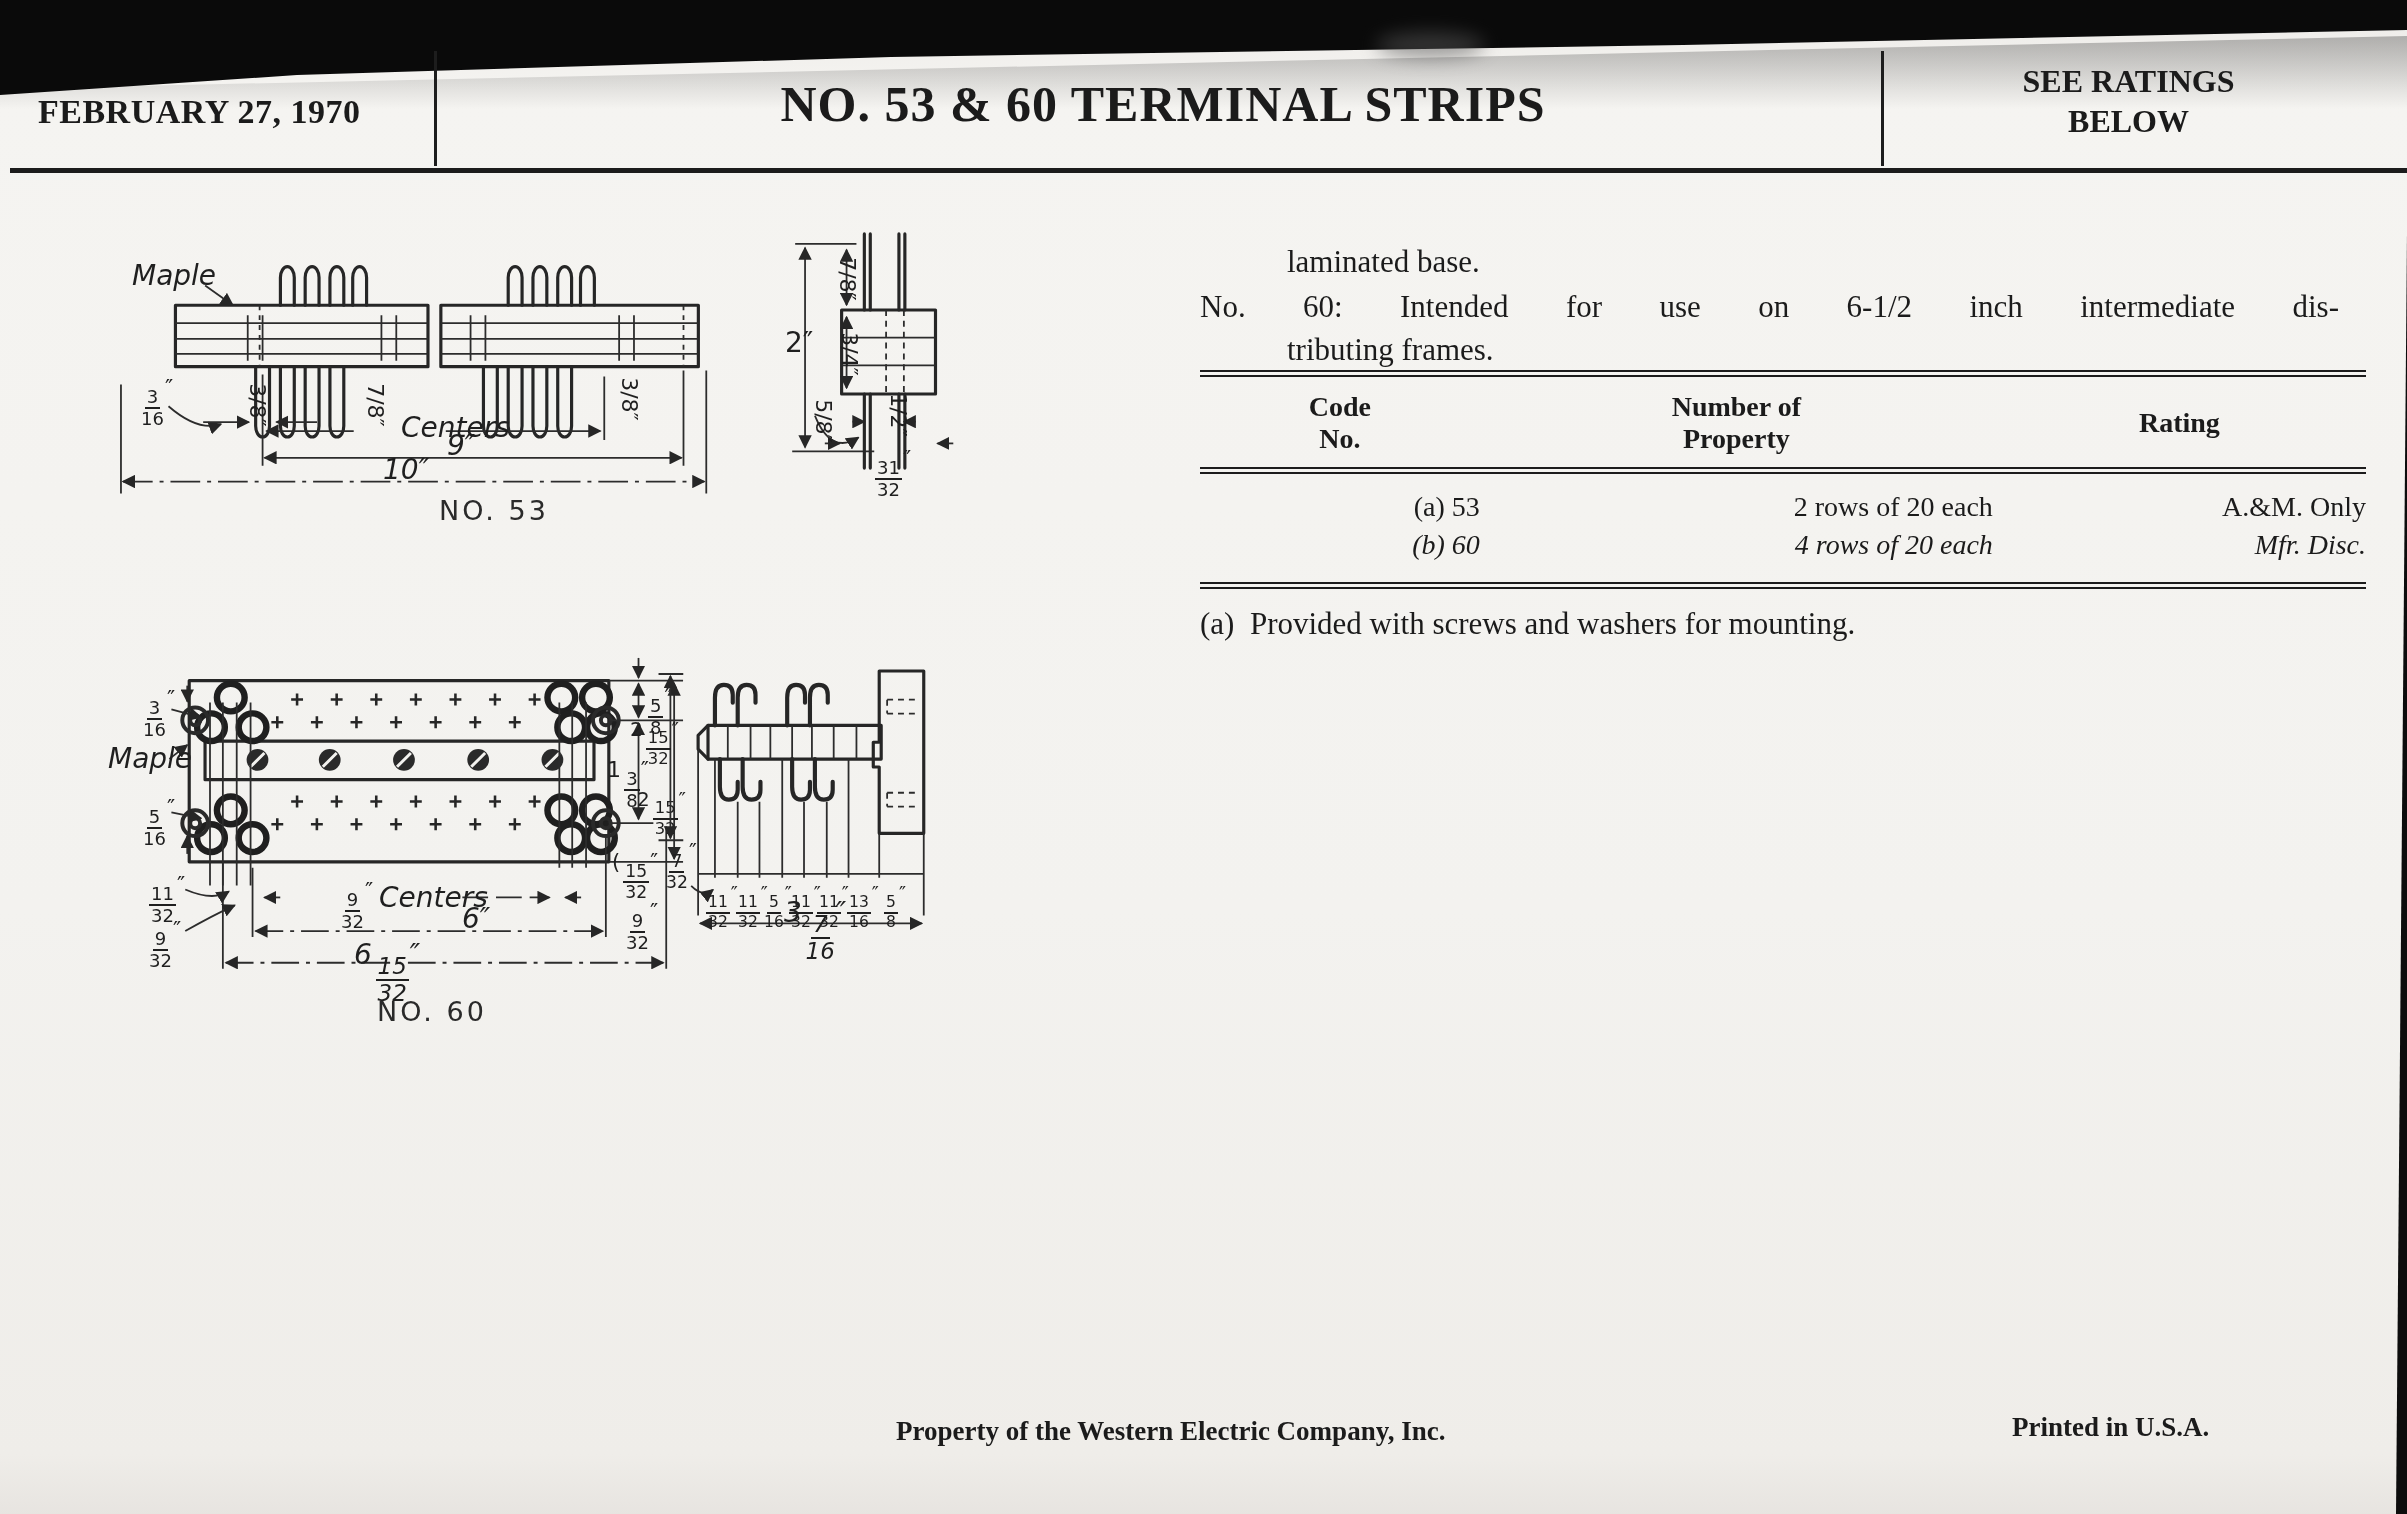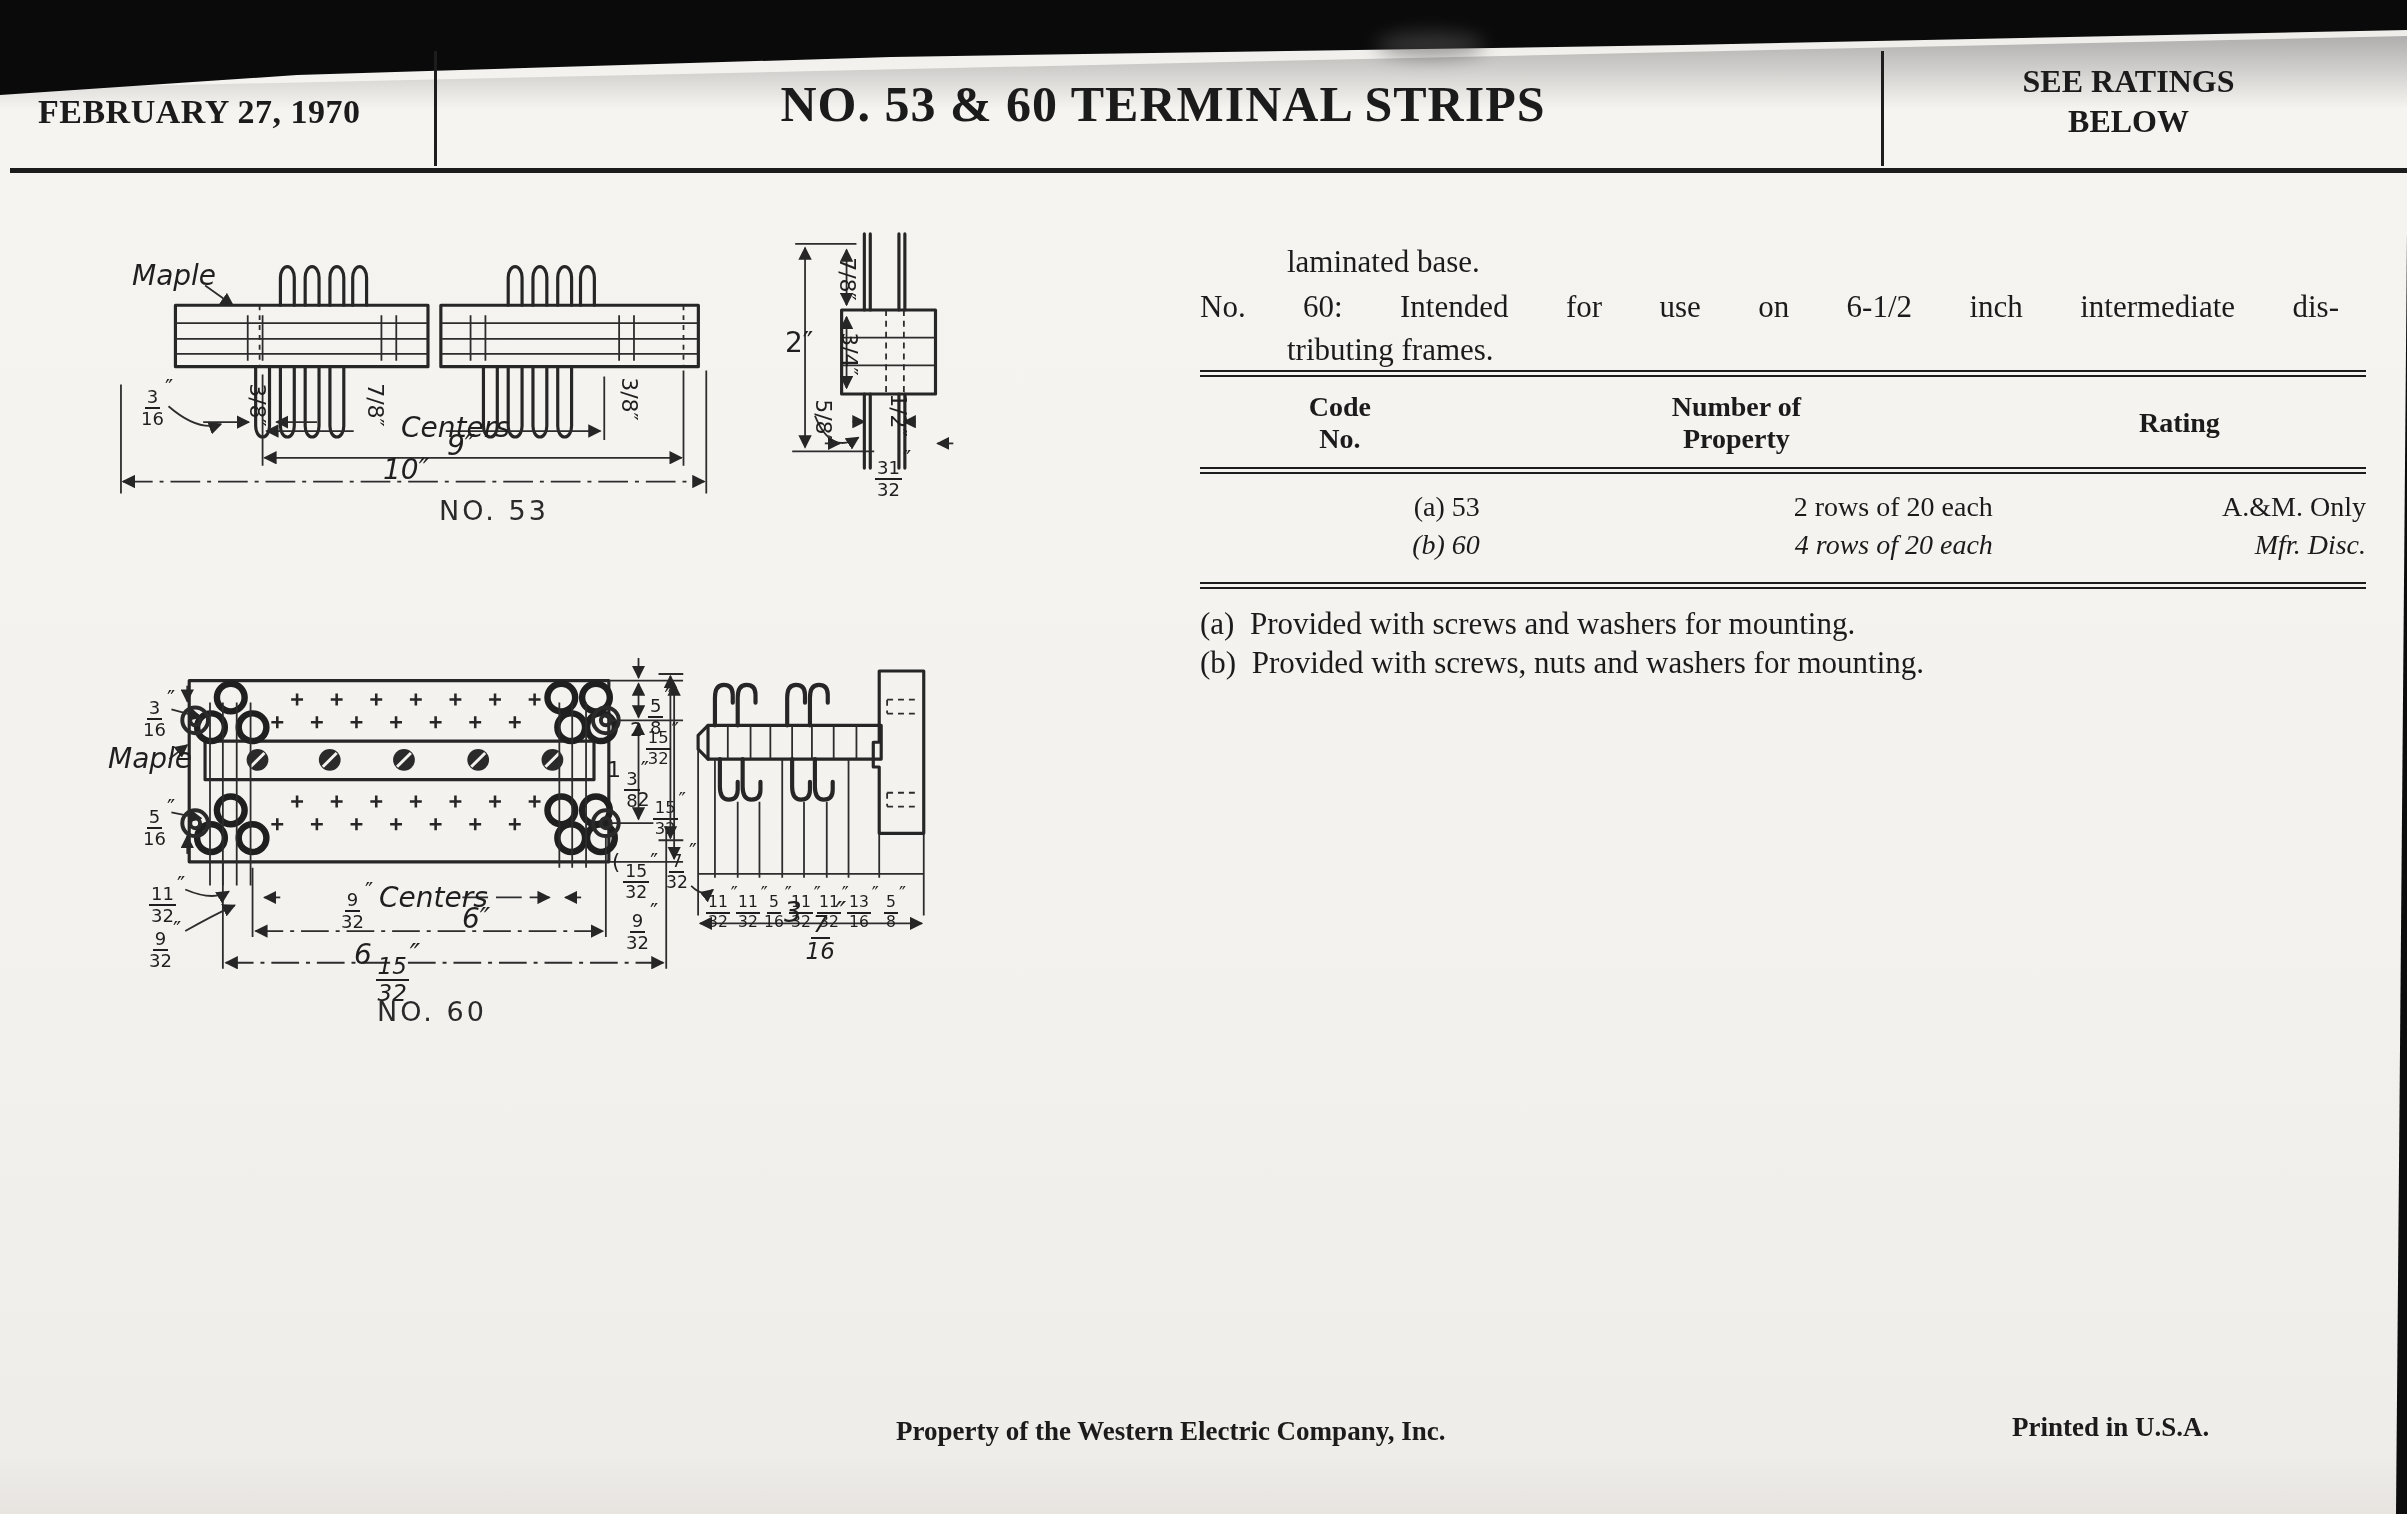--- a/index.html
+++ b/index.html
@@ -100,21 +100,20 @@
       </tr>
       <tr class="r2">
         <td class="c1">(b) 60</td>
         <td class="c2">4 rows of 20 each</td>
         <td class="c3">Mfr. Disc.</td>
       </tr>
     </tbody>
   </table>
 
   <div class="abs note" style="top:606px;">(a)  Provided with screws and washers for mounting.</div>
-  <div class="abs note" style="top:645px;">(b)  Provided with screws, nuts and washers for mounting.</div>
 
   <div class="abs" style="left:104px;top:228px;width:644px;height:309px;">
     <svg width="644" height="309" viewBox="0 0 650 312">
       <defs>
         <marker id="a-ar" viewBox="0 0 10 10" refX="9" refY="5" markerWidth="7.5" markerHeight="7.5" orient="auto-start-reverse">
           <path d="M0 0L10 5L0 10z" fill="#262626"></path>
         </marker>
       </defs>
 
       <g>

